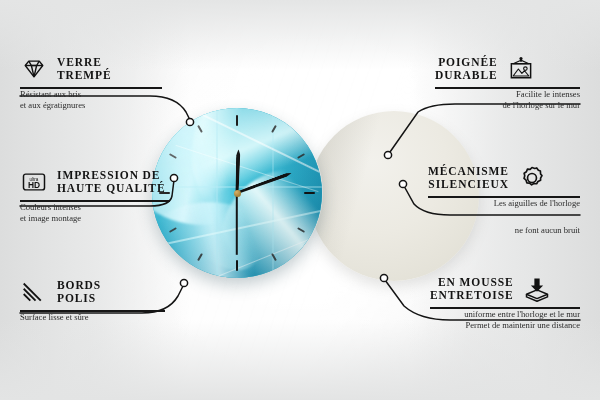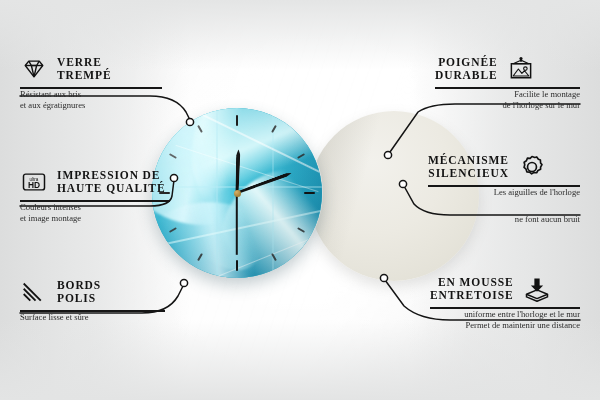--- a/index.html
+++ b/index.html
@@ -172,21 +172,21 @@
   .label.right .row{ justify-content:flex-start; }
   .label.right .title{ text-align:right; }
   .label.right .desc{ text-align:right; }
   .ico{ width:28px; height:28px; flex:0 0 28px; display:block; }
 
   
   #lbl-verre   { left:20px;  top:55px;  width:142px; }
   #lbl-hd      { left:20px;  top:168px; width:150px; }
   #lbl-bords   { left:20px;  top:278px; width:145px; }
   #lbl-poignee { left:435px; top:55px;  width:145px; }
-  #lbl-meca    { left:428px; top:153px; width:152px; }
+  #lbl-meca    { left:428px; top:164px; width:152px; }
   #lbl-entre   { left:430px; top:275px; width:150px; }
 </style>
 </head>
 <body>
 
 <div id="stage">
 
   <div class="bg-base"></div>
   <div class="bg-sheen"></div>
   <div class="bg-vig-l"></div>
@@ -354,21 +354,21 @@
       <svg class="ico" viewBox="0 0 32 32">
         <path d="M16,4 L16,8" stroke="#111" stroke-width="1.5"></path>
         <circle cx="16" cy="4" r="1.8" fill="#111"></circle>
         <path d="M16,6 L7,10 H25 Z" fill="none" stroke="#111" stroke-width="1.4"></path>
         <rect x="5" y="10" width="22" height="16" fill="none" stroke="#111" stroke-width="1.7"></rect>
         <circle cx="21" cy="15.5" r="2" fill="none" stroke="#111" stroke-width="1.3"></circle>
         <path d="M7,24 L13,16 L17,21 L20,18 L25,24 Z" fill="none" stroke="#111" stroke-width="1.3" stroke-linejoin="round"></path>
       </svg>
     </div>
     <div class="rule" style="width: 100%;"></div>
-    <div class="desc">Facilite le montage</div>
+    <div class="desc">Facilite le intenses</div>
     <div class="desc" style="margin-top:0">de l'horloge sur le mur</div>
   </div>
 
   <div class="label right" id="lbl-meca">
     <div class="row">
       <div>
         <div class="title">MÉCANISME</div>
         <div class="title">SILENCIEUX</div>
       </div>
       <svg class="ico" viewBox="0 0 32 32">

